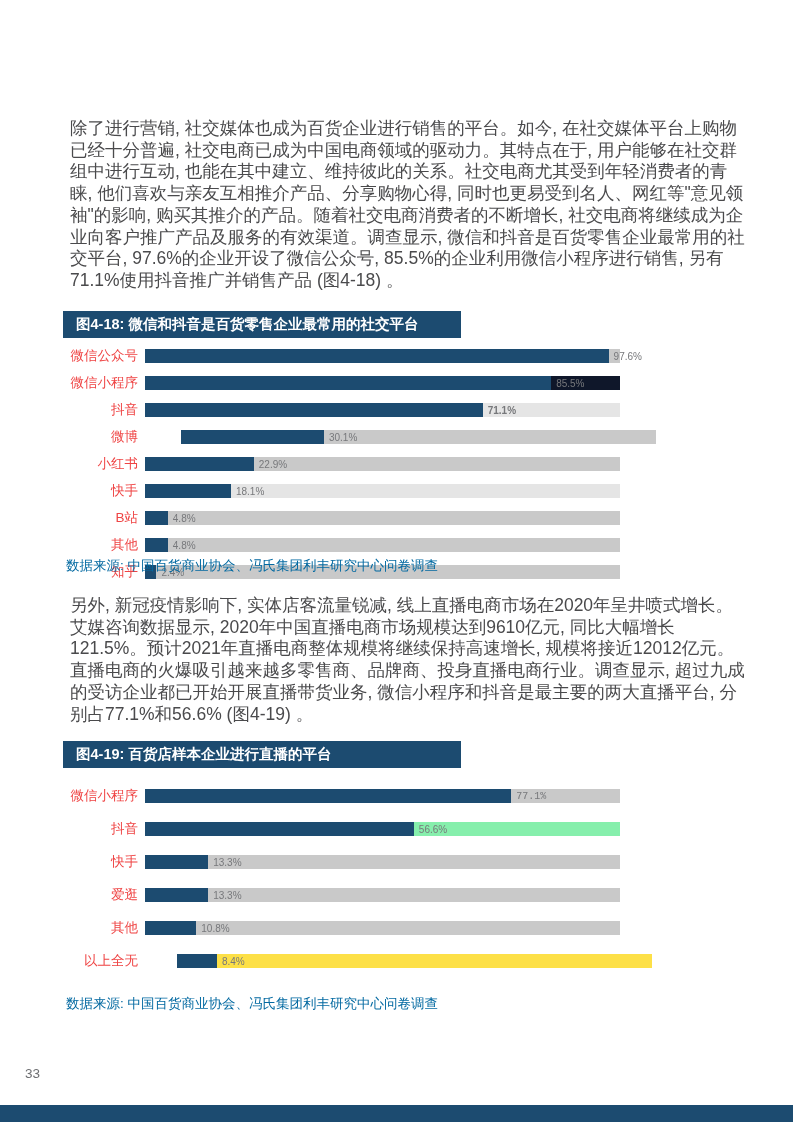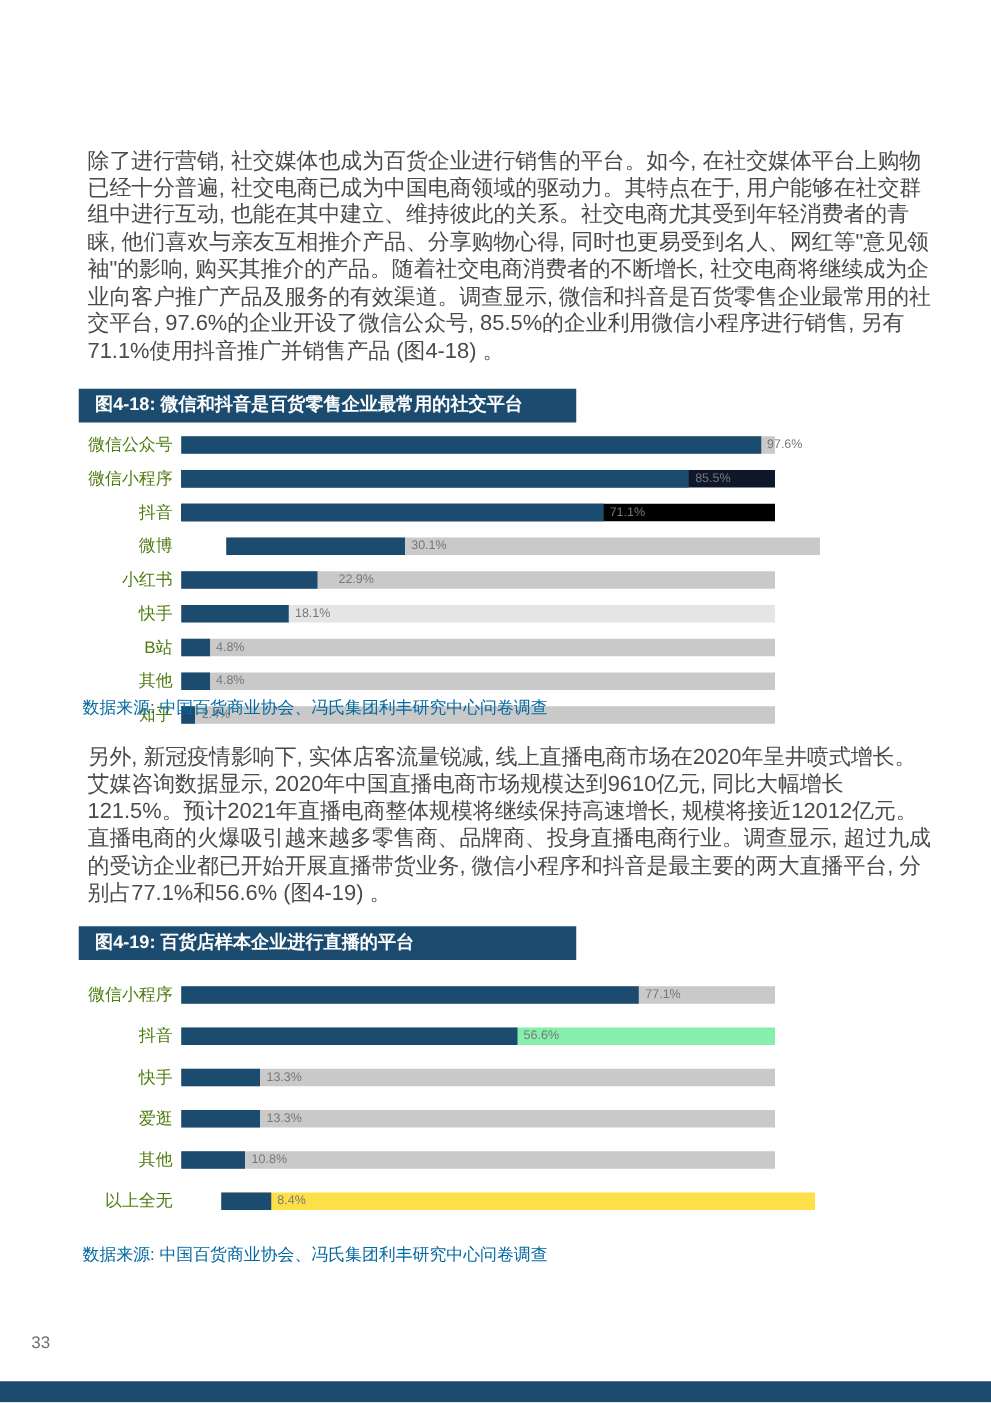--- a/index.html
+++ b/index.html
@@ -17,21 +17,21 @@
     background:#1c4b70;color:#ffffff;
     font-size:14.5px;font-weight:bold;line-height:27px;
     padding-left:13px;box-sizing:border-box;white-space:nowrap;
   }
   .chart{position:absolute;left:63px;width:620px;}
   .crow{display:flex;align-items:center;}
   .chart-1 .crow{margin-bottom:9px;}
   .chart-2 .crow{margin-bottom:15px;}
   .clabel{
     flex:0 0 75px;width:75px;margin-right:7px;
-    text-align:right;font-size:13.5px;color:#4d7c0f;white-space:nowrap;
+    text-align:right;font-size:13.5px;color:#ef4444;white-space:nowrap;
   }
   .ctrack{position:relative;width:475px;height:14px;background:#c9c9c9;}
   .cbar{position:absolute;left:0;top:0;height:100%;background:#1c4b70;}
   .cval{
     position:absolute;top:50%;transform:translateY(-50%);
     font-size:10px;color:#77787b;white-space:nowrap;padding-left:5px;
   }
   .source{
     position:absolute;left:66px;margin:0;
     font-size:13.5px;color:#0369a1;white-space:nowrap;text-align:center;
@@ -60,37 +60,37 @@
       </div>
       <div class="crow">
         <div class="clabel">微信小程序</div>
         <div class="ctrack" style="background: #0f172a;">
           <div class="cbar" style="width: 85.5%; background: rgb(28, 75, 112);"></div>
           <div class="cval" style="left: 85.5%;">85.5%</div>
         </div>
       </div>
       <div class="crow">
         <div class="clabel">抖音</div>
-        <div class="ctrack" style="background: #000000;">
+        <div class="ctrack" style="background: #e5e5e5; font-weight: bold;">
           <div class="cbar" style="width: 71.1%; background: rgb(28, 75, 112);"></div>
           <div class="cval" style="left: 71.1%;">71.1%</div>
         </div>
       </div>
       <div class="crow">
         <div class="clabel">微博</div>
         <div class="ctrack" style="background: rgb(201, 201, 201); margin-left: 36px;">
           <div class="cbar" style="width: 30.1%; background: rgb(28, 75, 112);"></div>
           <div class="cval" style="left: 30.1%;">30.1%</div>
         </div>
       </div>
       <div class="crow">
         <div class="clabel">小红书</div>
         <div class="ctrack" style="background: rgb(201, 201, 201);">
           <div class="cbar" style="width: 22.9%; background: rgb(28, 75, 112);"></div>
-          <div class="cval" style="left: 22.9%; margin-left: 12px;">22.9%</div>
+          <div class="cval" style="left: 22.9%;">22.9%</div>
         </div>
       </div>
       <div class="crow">
         <div class="clabel">快手</div>
         <div class="ctrack" style="background: #e5e5e5;">
           <div class="cbar" style="width: 18.1%; background: rgb(28, 75, 112);"></div>
           <div class="cval" style="left: 18.1%;">18.1%</div>
         </div>
       </div>
       <div class="crow">
@@ -120,21 +120,21 @@
 
   <p class="para" style="top:595px">另外, 新冠疫情影响下, 实体店客流量锐减, 线上直播电商市场在2020年呈井喷式增长。艾媒咨询数据显示, 2020年中国直播电商市场规模达到9610亿元, 同比大幅增长121.5%。预计2021年直播电商整体规模将继续保持高速增长, 规模将接近12012亿元。直播电商的火爆吸引越来越多零售商、品牌商、投身直播电商行业。调查显示, 超过九成的受访企业都已开始开展直播带货业务, 微信小程序和抖音是最主要的两大直播平台, 分别占77.1%和56.6% (图4-19) 。</p>
 
   <div class="fig-title" style="top:741px">
     <span>图4-19: 百货店样本企业进行直播的平台</span>
   </div>
 
   <div class="chart chart-2" style="top:787px">
       <div class="crow">
         <div class="clabel">微信小程序</div>
-        <div class="ctrack" style="background: rgb(201, 201, 201);">
+        <div class="ctrack" style="background: rgb(201, 201, 201); font-family: Liberation Mono, monospace;">
           <div class="cbar" style="width: 77.1%; background: rgb(28, 75, 112);"></div>
           <div class="cval" style="left: 77.1%;">77.1%</div>
         </div>
       </div>
       <div class="crow">
         <div class="clabel">抖音</div>
         <div class="ctrack" style="background: #86efac;">
           <div class="cbar" style="width: 56.6%; background: rgb(28, 75, 112);"></div>
           <div class="cval" style="left: 56.6%;">56.6%</div>
         </div>

